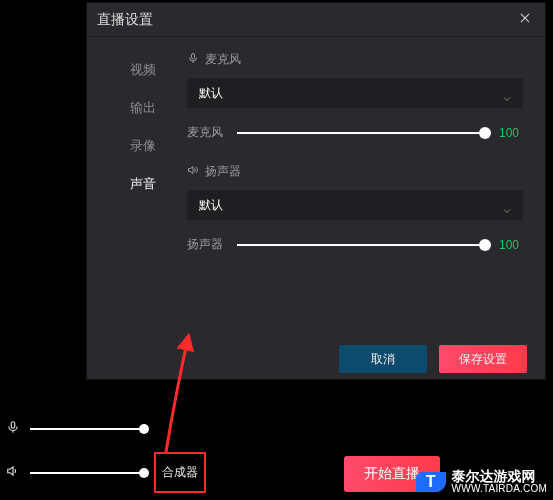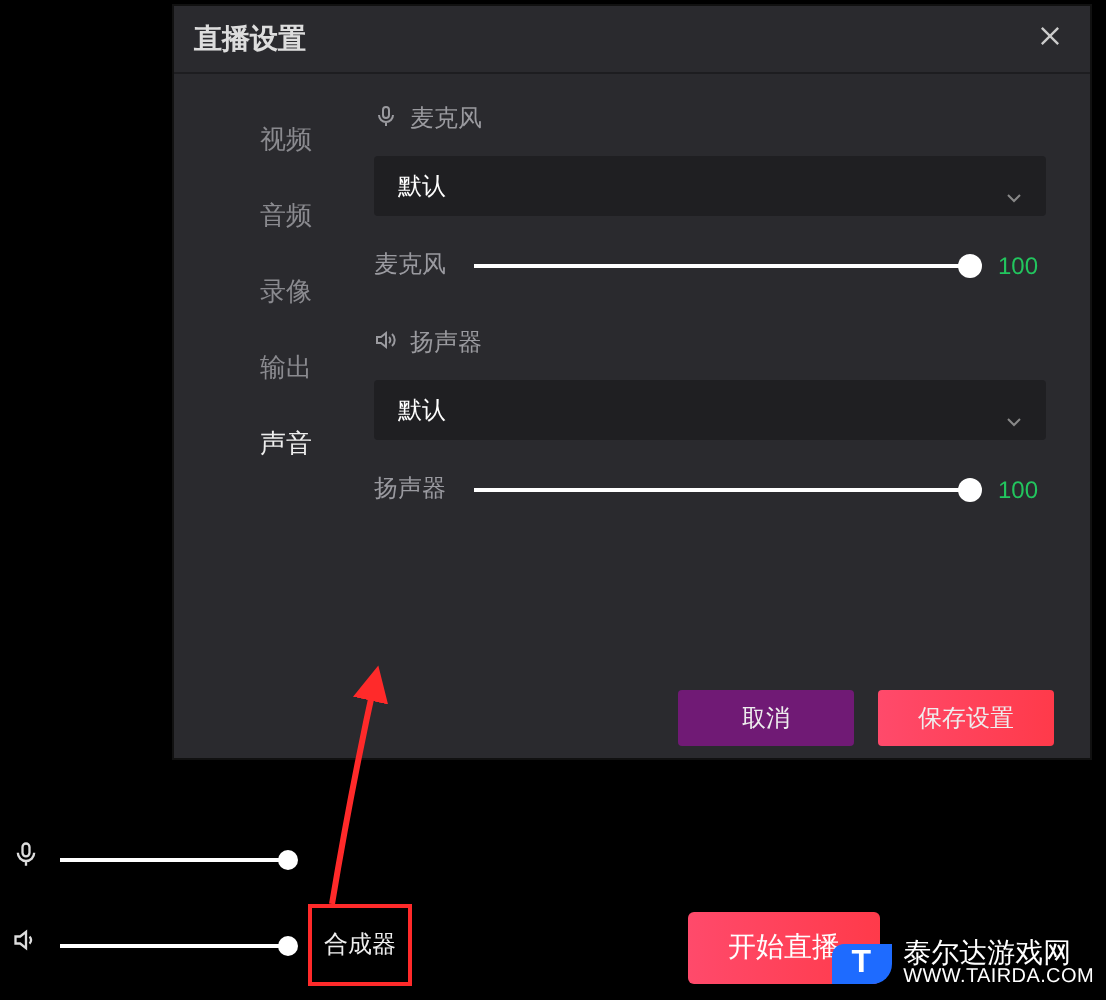--- a/index.html
+++ b/index.html
@@ -12,21 +12,20 @@
     width: 460px; height: 378px;
     background: #2a2a2e;
     border: 1px solid #111;
     box-shadow: 0 2px 12px rgba(0,0,0,.6);
   }
   .dlg-header {
     height: 34px;
     display: flex; align-items: center;
     padding: 0 10px;
     border-bottom: 1px solid #1d1d20;
-    font-weight: bold;
   }
   .dlg-title { color: #ddd; font-size: 14px; flex: 1; }
   .dlg-close { color: #ccc; font-size: 18px; cursor: pointer; width: 20px; text-align: center; }
   .dlg-body { display: flex; height: 300px; }
   .dlg-side { width: 92px; padding-top: 14px; }
   .side-item {
     color: #8a8a8f; font-size: 13px;
     text-align: center;
     padding: 10px 0; cursor: pointer; margin-left: 20px;
   }
@@ -64,21 +63,21 @@
   .dlg-footer {
     height: 44px; display: flex; justify-content: flex-end; align-items: center;
     gap: 12px; padding: 0 18px;
   }
   .btn {
     height: 28px; min-width: 88px;
     font-size: 12px; color: #eee;
     display: flex; align-items: center; justify-content: center;
     border-radius: 2px; cursor: pointer; border: none;
   }
-  .btn-cancel { background: #701a75; }
+  .btn-cancel { background: #0c4a6e; }
   .btn-save { background: linear-gradient(90deg, #ff4a6b, #ff3a4a); text-align: center; }
   .bg-row { display: flex; align-items: center; gap: 10px; position: absolute; left: 6px; }
   .bg-row.row1 { top: 420px; }
   .bg-row.row2 { top: 452px; }
   .vol-track {
     width: 114px; height: 2px; background: #fff; position: relative;
   }
   .vol-thumb {
     width: 10px; height: 10px; border-radius: 50%;
     background: #fff; position: absolute; top: 50%;
@@ -109,42 +108,41 @@
     position: absolute; right: 6px; bottom: 6px;
     display: flex; align-items: center; gap: 6px;
     z-index: 99;
   }
   .wm-badge {
     background: #1e6bff; color: #fff; font-weight: bold;
     width: 30px; height: 20px; font-size: 16px;
     display: flex; align-items: center; justify-content: center;
     border-radius: 6px 0 10px 0;
   }
-  .wm-text { font-size: 14px; font-weight: normal; color: #fff; line-height: 1; }
+  .wm-text { font-size: 14px; font-weight: bold; color: #fff; line-height: 1; }
   .wm-url { font-size: 10px; color: #fff; letter-spacing: .2px; }
 </style>
 </head>
 <body>
 
 <div class="dialog">
   <div class="dlg-header">
     <div class="dlg-title">直播设置</div>
     <div class="dlg-close">
       <svg viewBox="0 0 24 24" width="14" height="14" fill="none" stroke="#ccc" stroke-width="2">
         <line x1="5" y1="5" x2="19" y2="19"></line>
           <line x1="19" y1="5" x2="5" y2="19"></line>
       </svg>
     </div>
   </div>
   <div class="dlg-body">
     <div class="dlg-side">
       <div class="side-item">视频</div>
-      <div class="side-item">音频</div>
+      <div class="side-item">输出</div>
       <div class="side-item">录像</div>
-      <div class="side-item">输出</div>
       <div class="side-item active">声音</div>
     </div>
     <div class="dlg-main">
 
       <div class="section-title">
         <span>
           <svg viewBox="0 0 24 24" width="12" height="12" fill="none" stroke="#9a9a9f" stroke-width="2">
             <rect x="9" y="3" width="6" height="11" rx="3"></rect>
             <path d="M5 11a7 7 0 0 0 14 0M12 18v4"></path>
           </svg>

